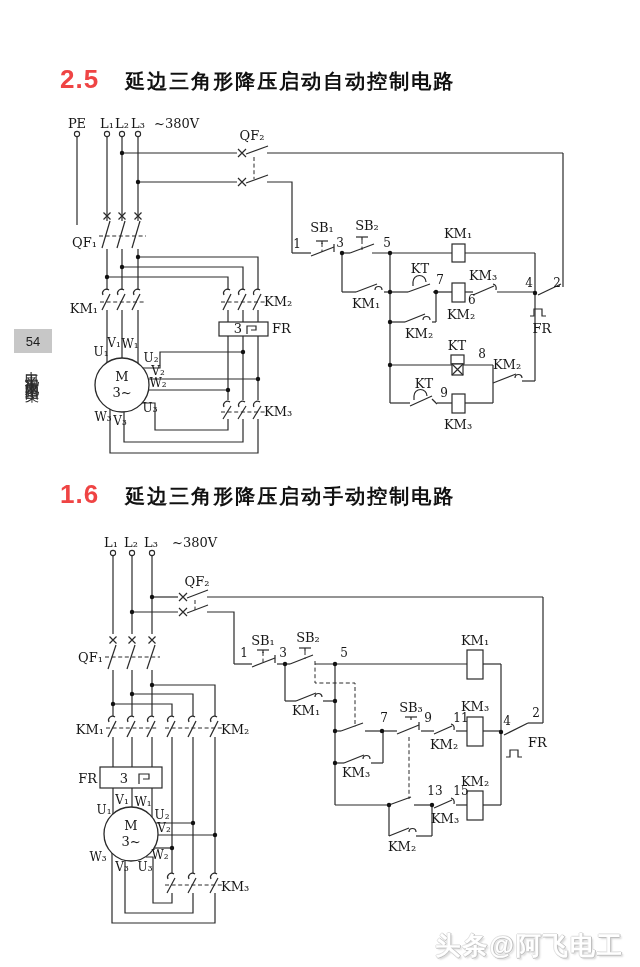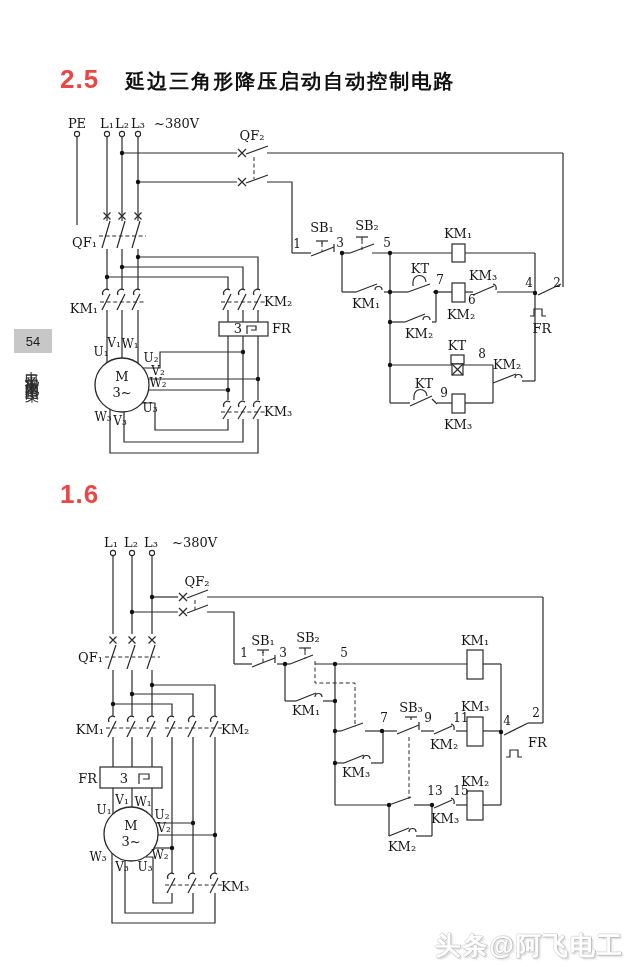--- a/index.html
+++ b/index.html
@@ -38,20 +38,21 @@
 </style>
 </head>
 <body>
 
 <div class="sec-header" style="left:60px;top:64px;">
   <span class="sec-no">2.5</span>
   <span class="sec-title">延边三角形降压启动自动控制电路</span>
 </div>
 <div class="sec-header" style="left:60px;top:479px;">
   <span class="sec-no">1.6</span>
+  <span class="sec-title">延边三角形降压启动手动控制电路</span>
 </div>
 
 <div class="page-badge">54</div>
 <div class="side-title">电工常用电路图集</div>
 
 <svg class="schematic" width="640" height="967" viewBox="0 0 640 967">
 
   <g>
 
     <g>

